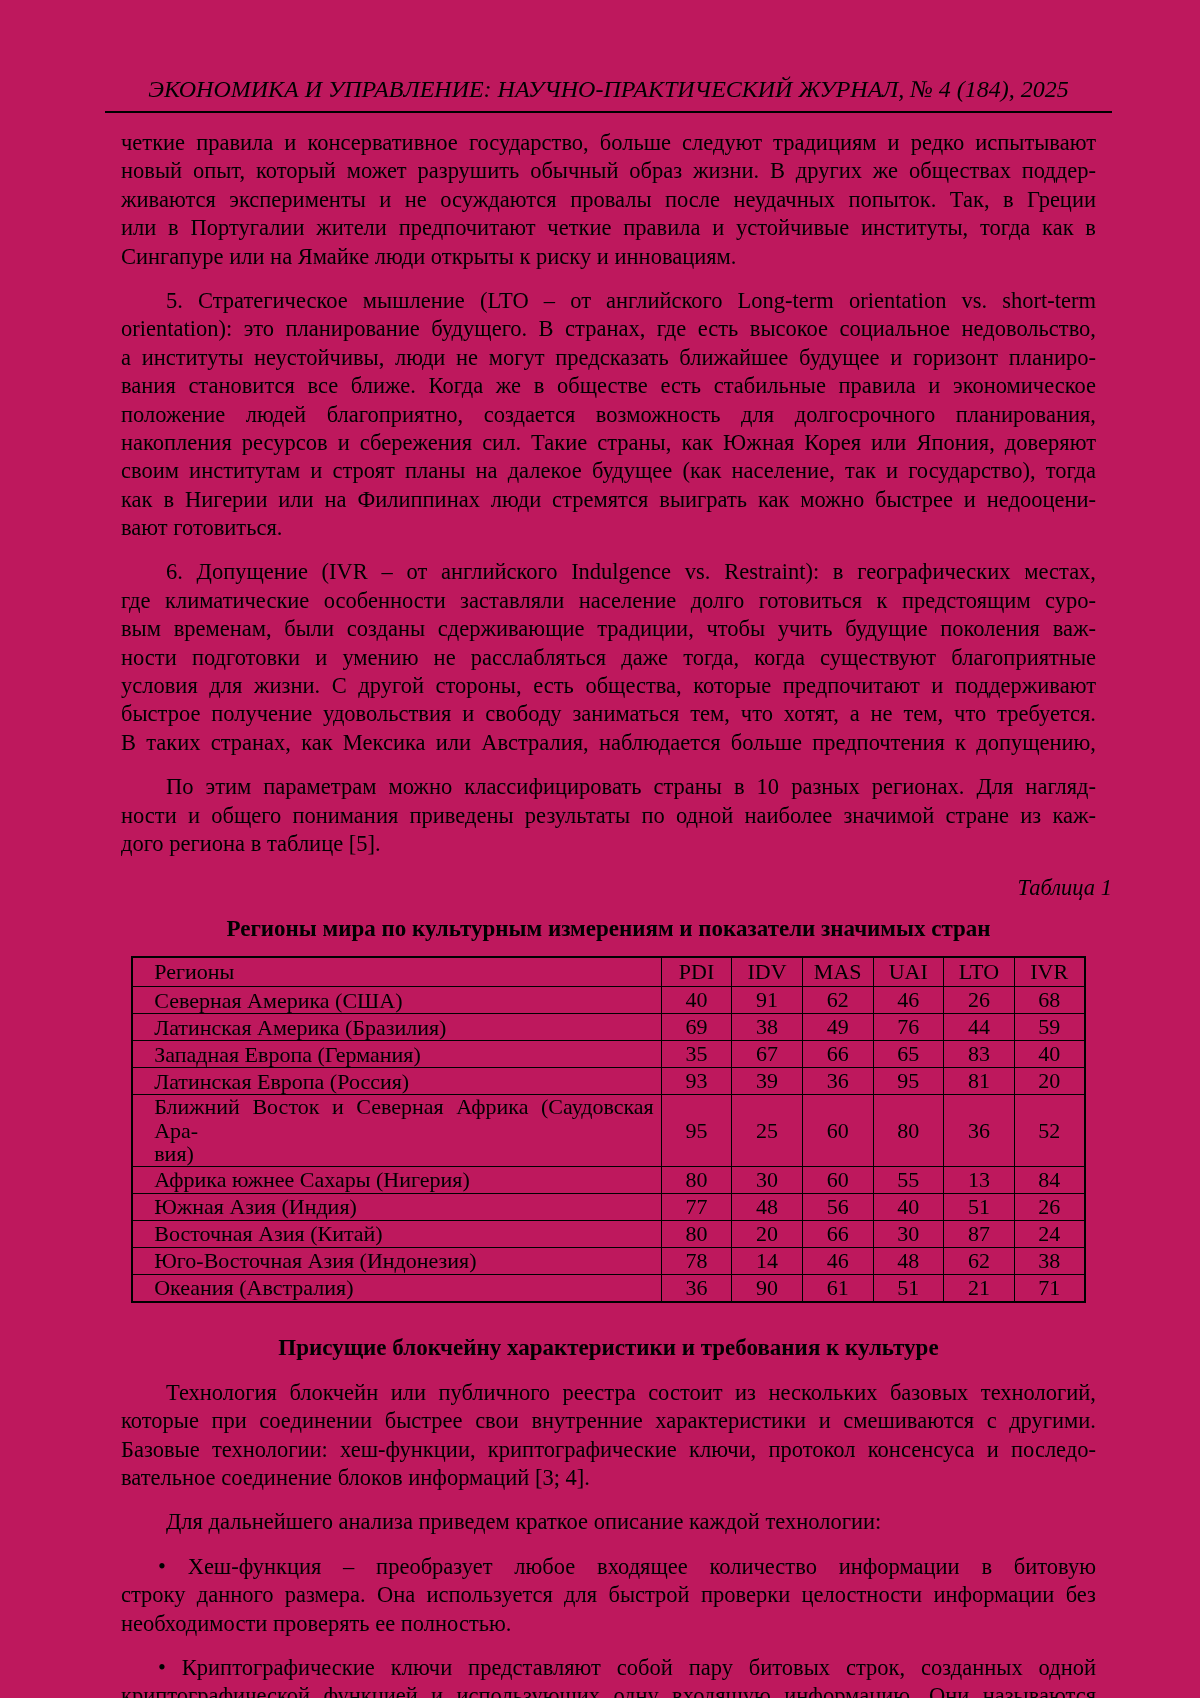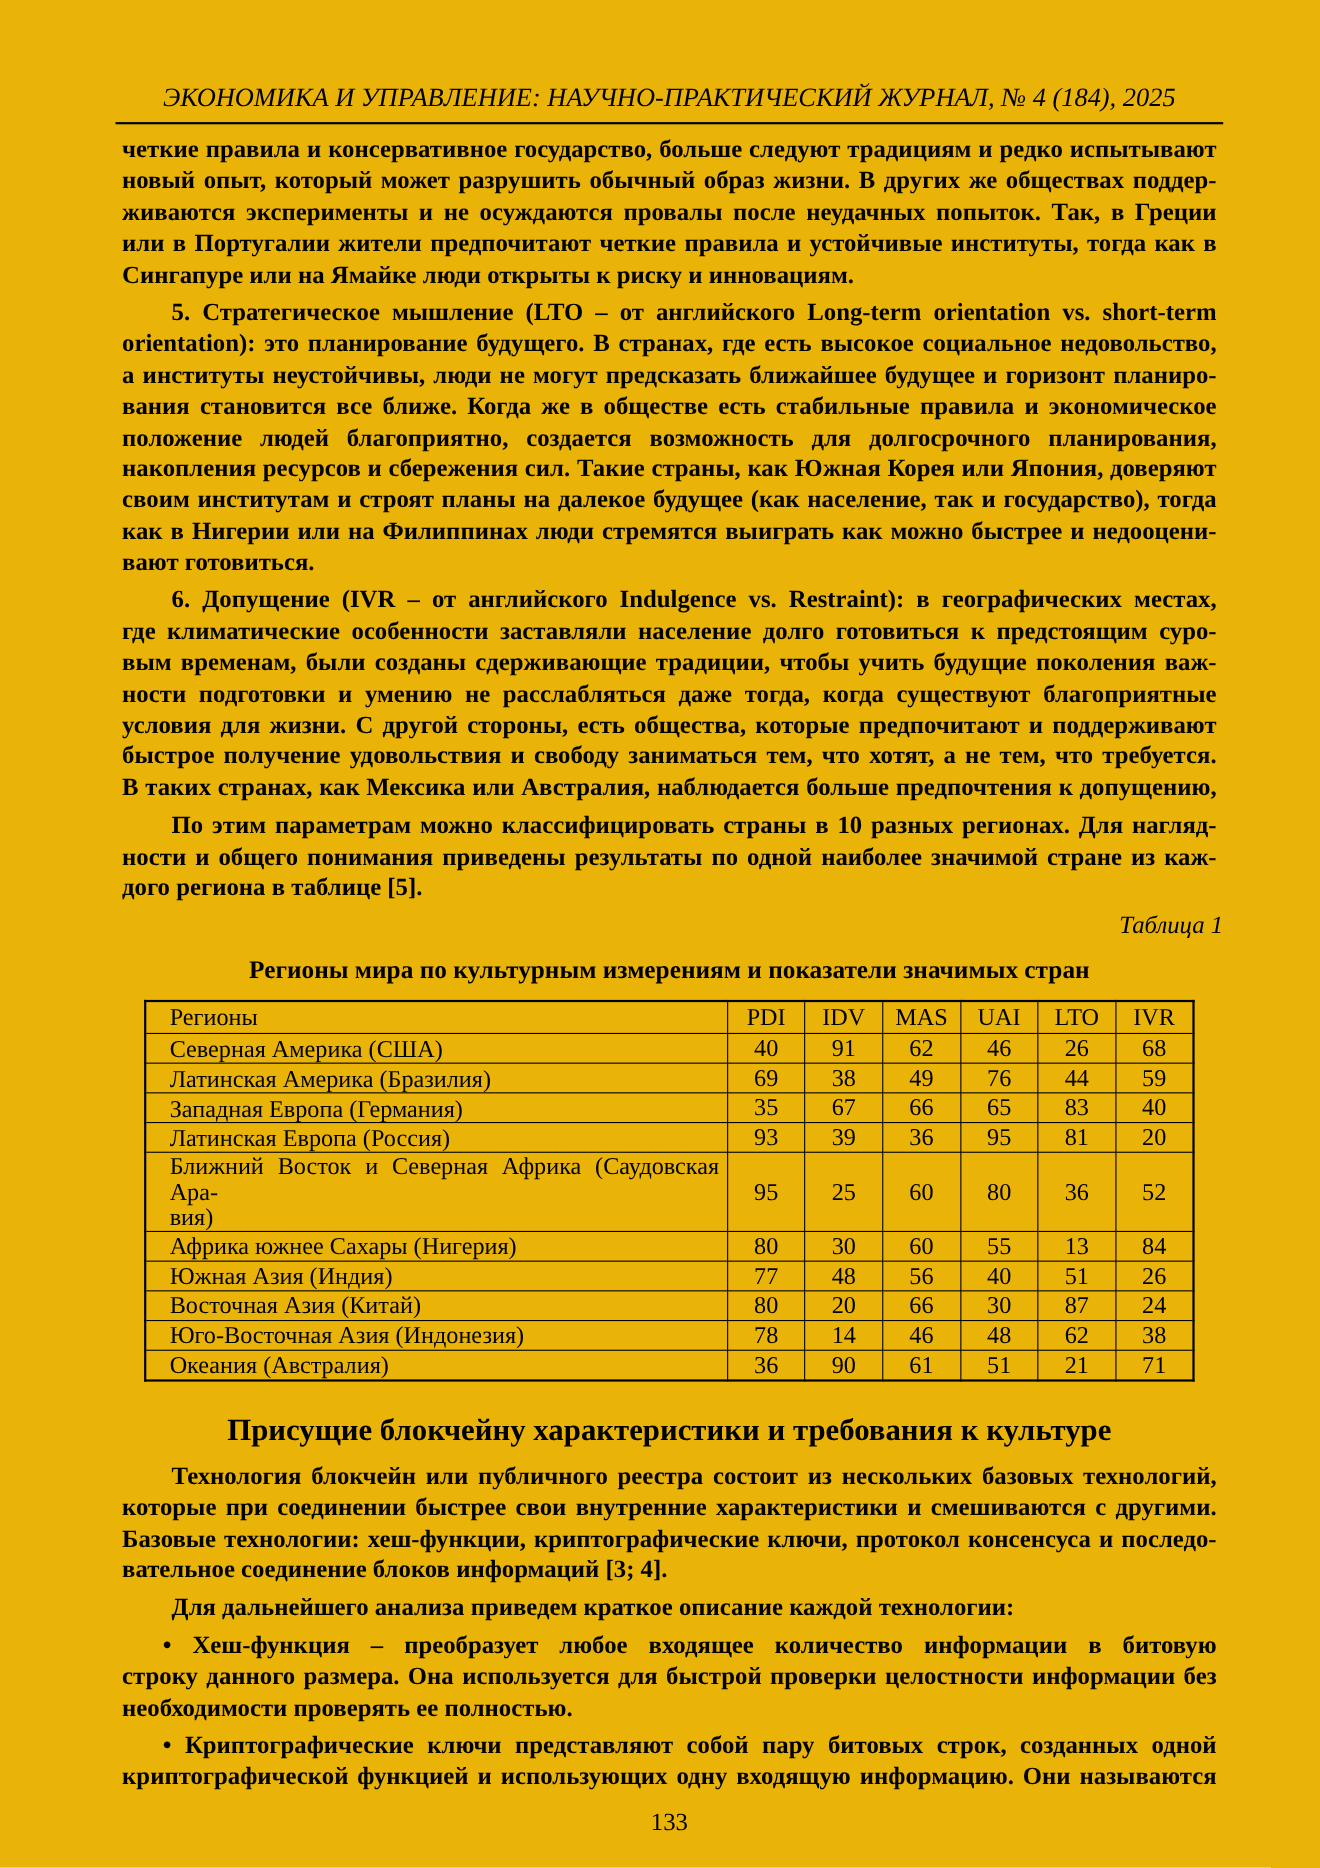--- a/index.html
+++ b/index.html
@@ -1,25 +1,25 @@
 <!DOCTYPE html>
 <html><head>
 <meta charset="utf-8">
 <style>
   html,body{margin:0;padding:0;background:#ffffff;}
-  .page{position:relative;width:1200px;height:1698px;background:#eab308;color:#000;
+  .page{position:relative;width:1200px;height:1698px;background:#be185d;color:#000;
         font-family:"Liberation Serif","DejaVu Serif",serif;overflow:hidden;}
   .content{padding:74px 88px 0 105px;}
 
   .jheader{font-style:italic;font-size:24px;line-height:30px;text-align:center;white-space:nowrap;}
   .rule{height:0;border-top:2.5px solid #000;margin-top:7px;}
 
   .bodytext{margin-top:9px;}
   .bodytext.after{margin-top:12px;}
-  .para{margin:6px;font-weight:bold;}
+  .para{margin:16px;}
   .pline{font-size:22.5px;line-height:28.4px;text-align:justify;text-align-last:justify;
          max-height:28.4px;overflow:hidden;}
   .pline.plast{text-align-last:left;}
   .pline.ind{text-indent:45px;}
   .pline.bind{text-indent:37px;}
 
   .tlabel{font-size:22.5px;line-height:28px;font-style:italic;text-align:right;margin-top:3px;}
   .tcaption{font-size:23px;line-height:28px;font-weight:bold;text-align:center;margin-top:13px;}
 
   .rtable{border-collapse:collapse;table-layout:fixed;width:953px;margin:13px auto 0;
@@ -28,21 +28,21 @@
           vertical-align:middle;overflow:hidden;}
   .rtable th{height:28px;}
   .rtable td{height:23px;}
   th.c-region,td.region{text-align:left;padding:0 7px 0 21px;}
   th.c-num,td.num{text-align:center;}
   .col-region{width:529px;}
   .col-num{width:70.6px;}
   .cline{line-height:23.5px;text-align:justify;text-align-last:justify;}
   .cline.clast{text-align-last:left;}
 
-  .sheading{font-size:28px;font-weight:bold;text-align:center;margin:30px 0 0;line-height:30px;}
+  .sheading{font-size:23px;font-weight:bold;text-align:center;margin:30px 0 0;line-height:30px;}
   .pfooter{font-size:22.5px;text-align:center;margin-top:14px;}
 </style>
 </head>
 <body>
 
 <div class="page">
   <div class="content">
 
     <div class="jheader">ЭКОНОМИКА И УПРАВЛЕНИЕ: НАУЧНО-ПРАКТИЧЕСКИЙ ЖУРНАЛ, № 4 (184), 2025</div>
     <div class="rule"></div>

